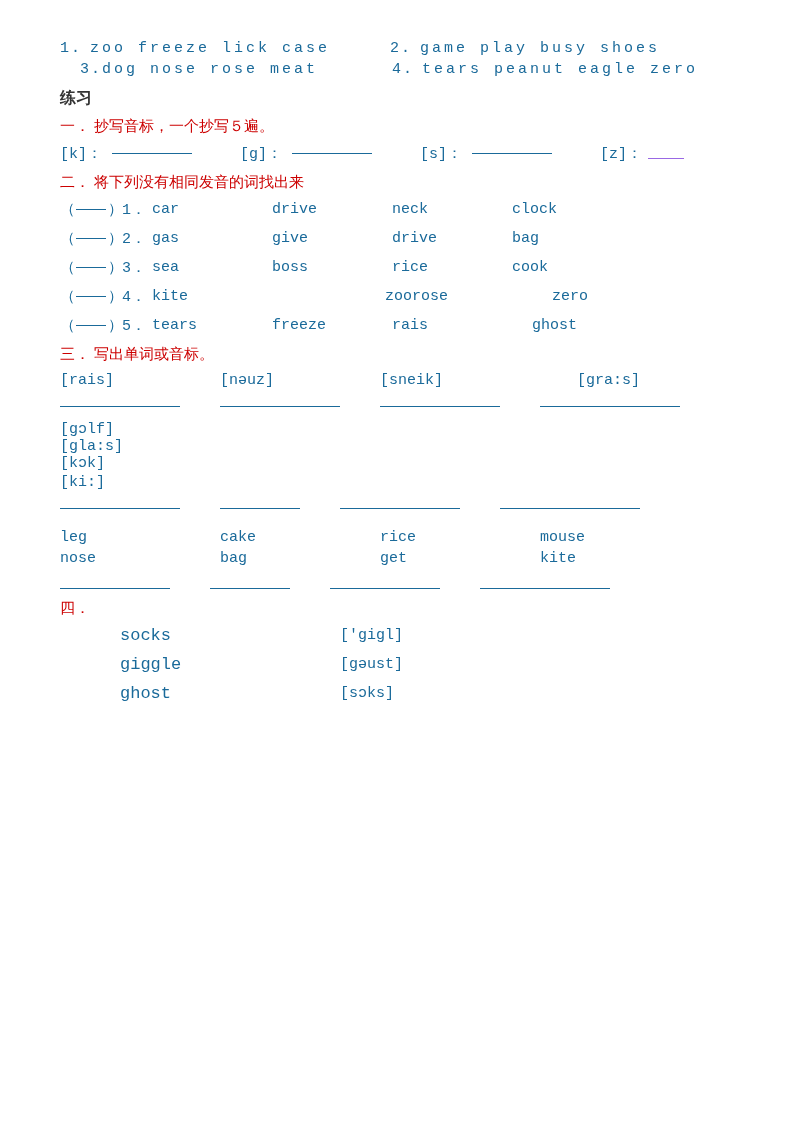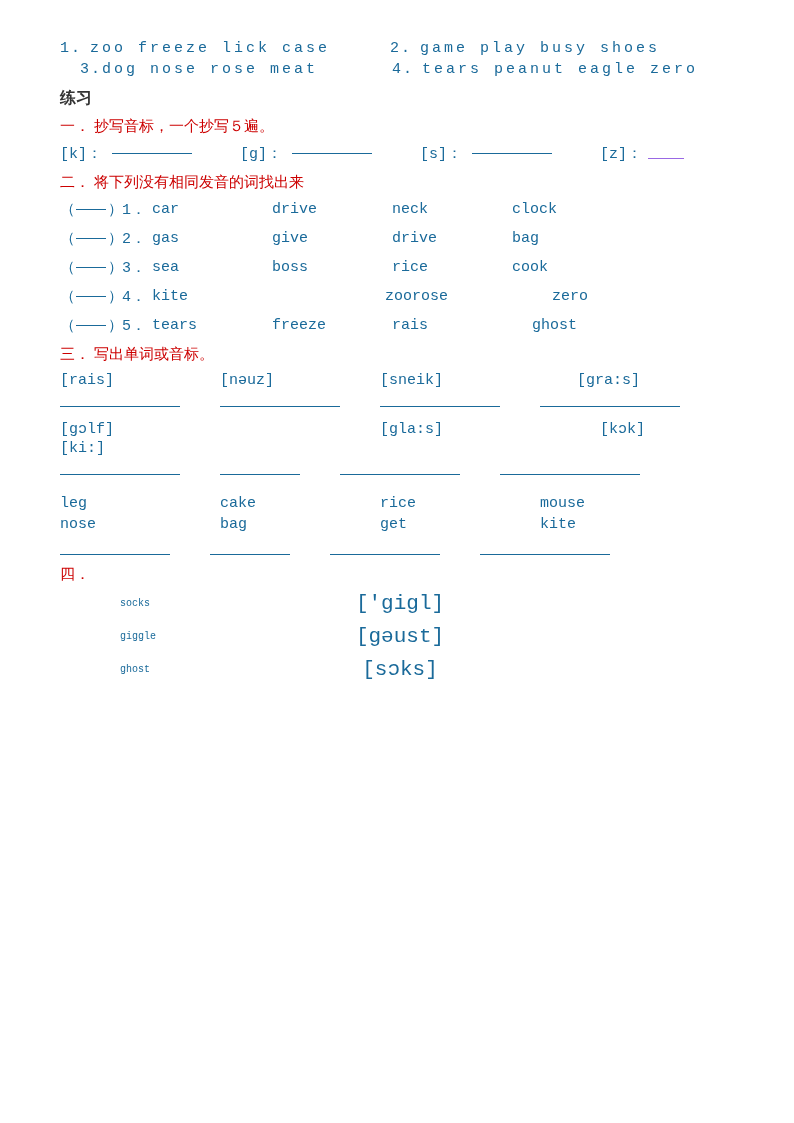--- a/index.html
+++ b/index.html
@@ -154,30 +154,29 @@
     .matching-row {
       display: flex;
       align-items: center;
       margin-bottom: 10px;
       gap: 0;
     }
     .match-word {
       display: inline-block;
       min-width: 200px;
       color: #1a6a9a;
-      font-size: 10px;
+      font-size: 17px;
       padding-left: 60px;
     }
     .match-phoneme {
       display: inline-block;
       min-width: 200px;
       color: #1a6a9a;
-      font-size: 21px;
+      font-size: 15px;
       padding-left: 80px;
-      text-align: center;
     }
   </style>
 </head>
 <body>
 
 <div class="header-row">
   <span style="min-width:30px">1.</span>
   <span style="min-width:300px; letter-spacing:3px">zoo   freeze   lick   case</span>
   <span style="min-width:30px">2.</span>
   <span style="letter-spacing:3px">game   play   busy   shoes</span>
@@ -281,21 +280,21 @@
   <span class="phoneme-cell">[sneik]</span>
   <span class="phoneme-cell" style="text-align:right; min-width:100px;">[gra:s]</span>
 </div>
 <div class="underline-row">
   <span class="underline-cell"></span>
   <span class="underline-cell"></span>
   <span class="underline-cell"></span>
   <span class="underline-cell underline-cell-last"></span>
 </div>
 
-<div class="phoneme-grid-row" style="margin-bottom:2px;">
+<div class="phoneme-grid-row" style="margin-bottom:2px;flex-direction:column;">
   <span class="phoneme-cell">[gɔlf]</span>
   <span class="phoneme-cell" style="min-width:160px;"></span>
   <span class="phoneme-cell">[gla:s]</span>
   <span class="phoneme-cell" style="min-width:60px;"></span>
   <span class="phoneme-cell">[kɔk]</span>
 </div>
 <div style="margin-bottom:2px;">
   <span class="phoneme-cell">[ki:]</span>
 </div>
 <div class="underline-row">

